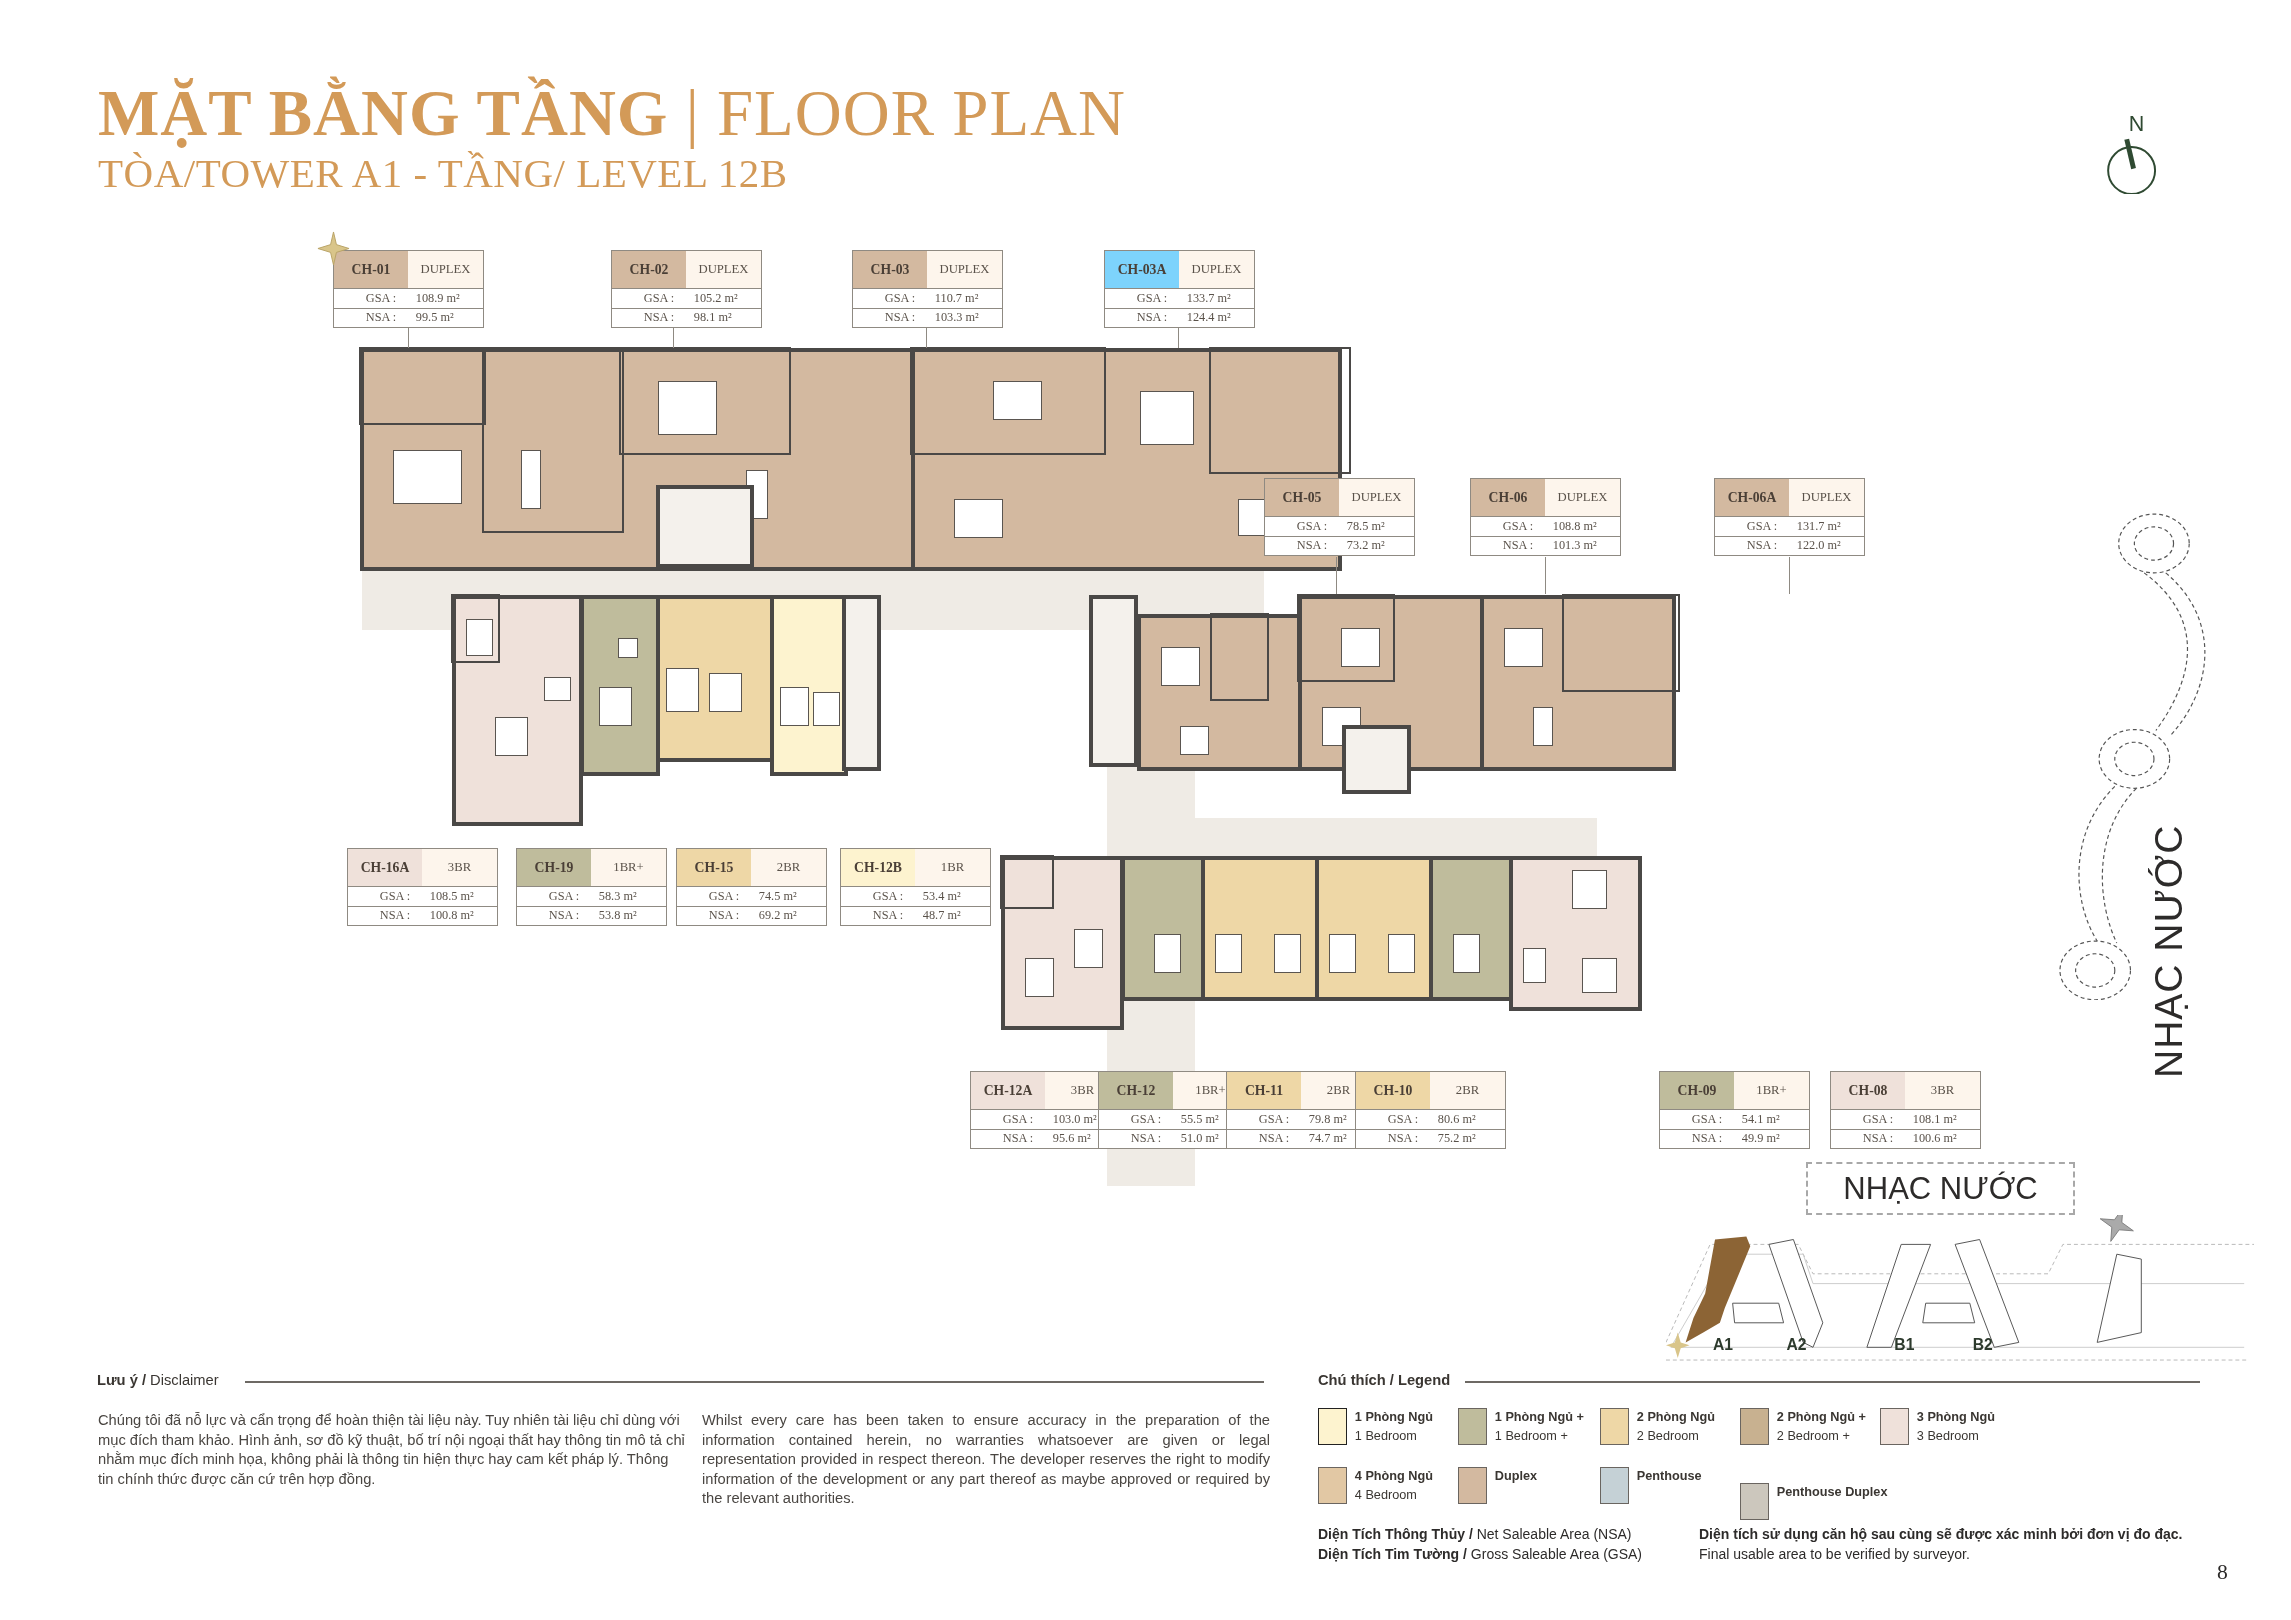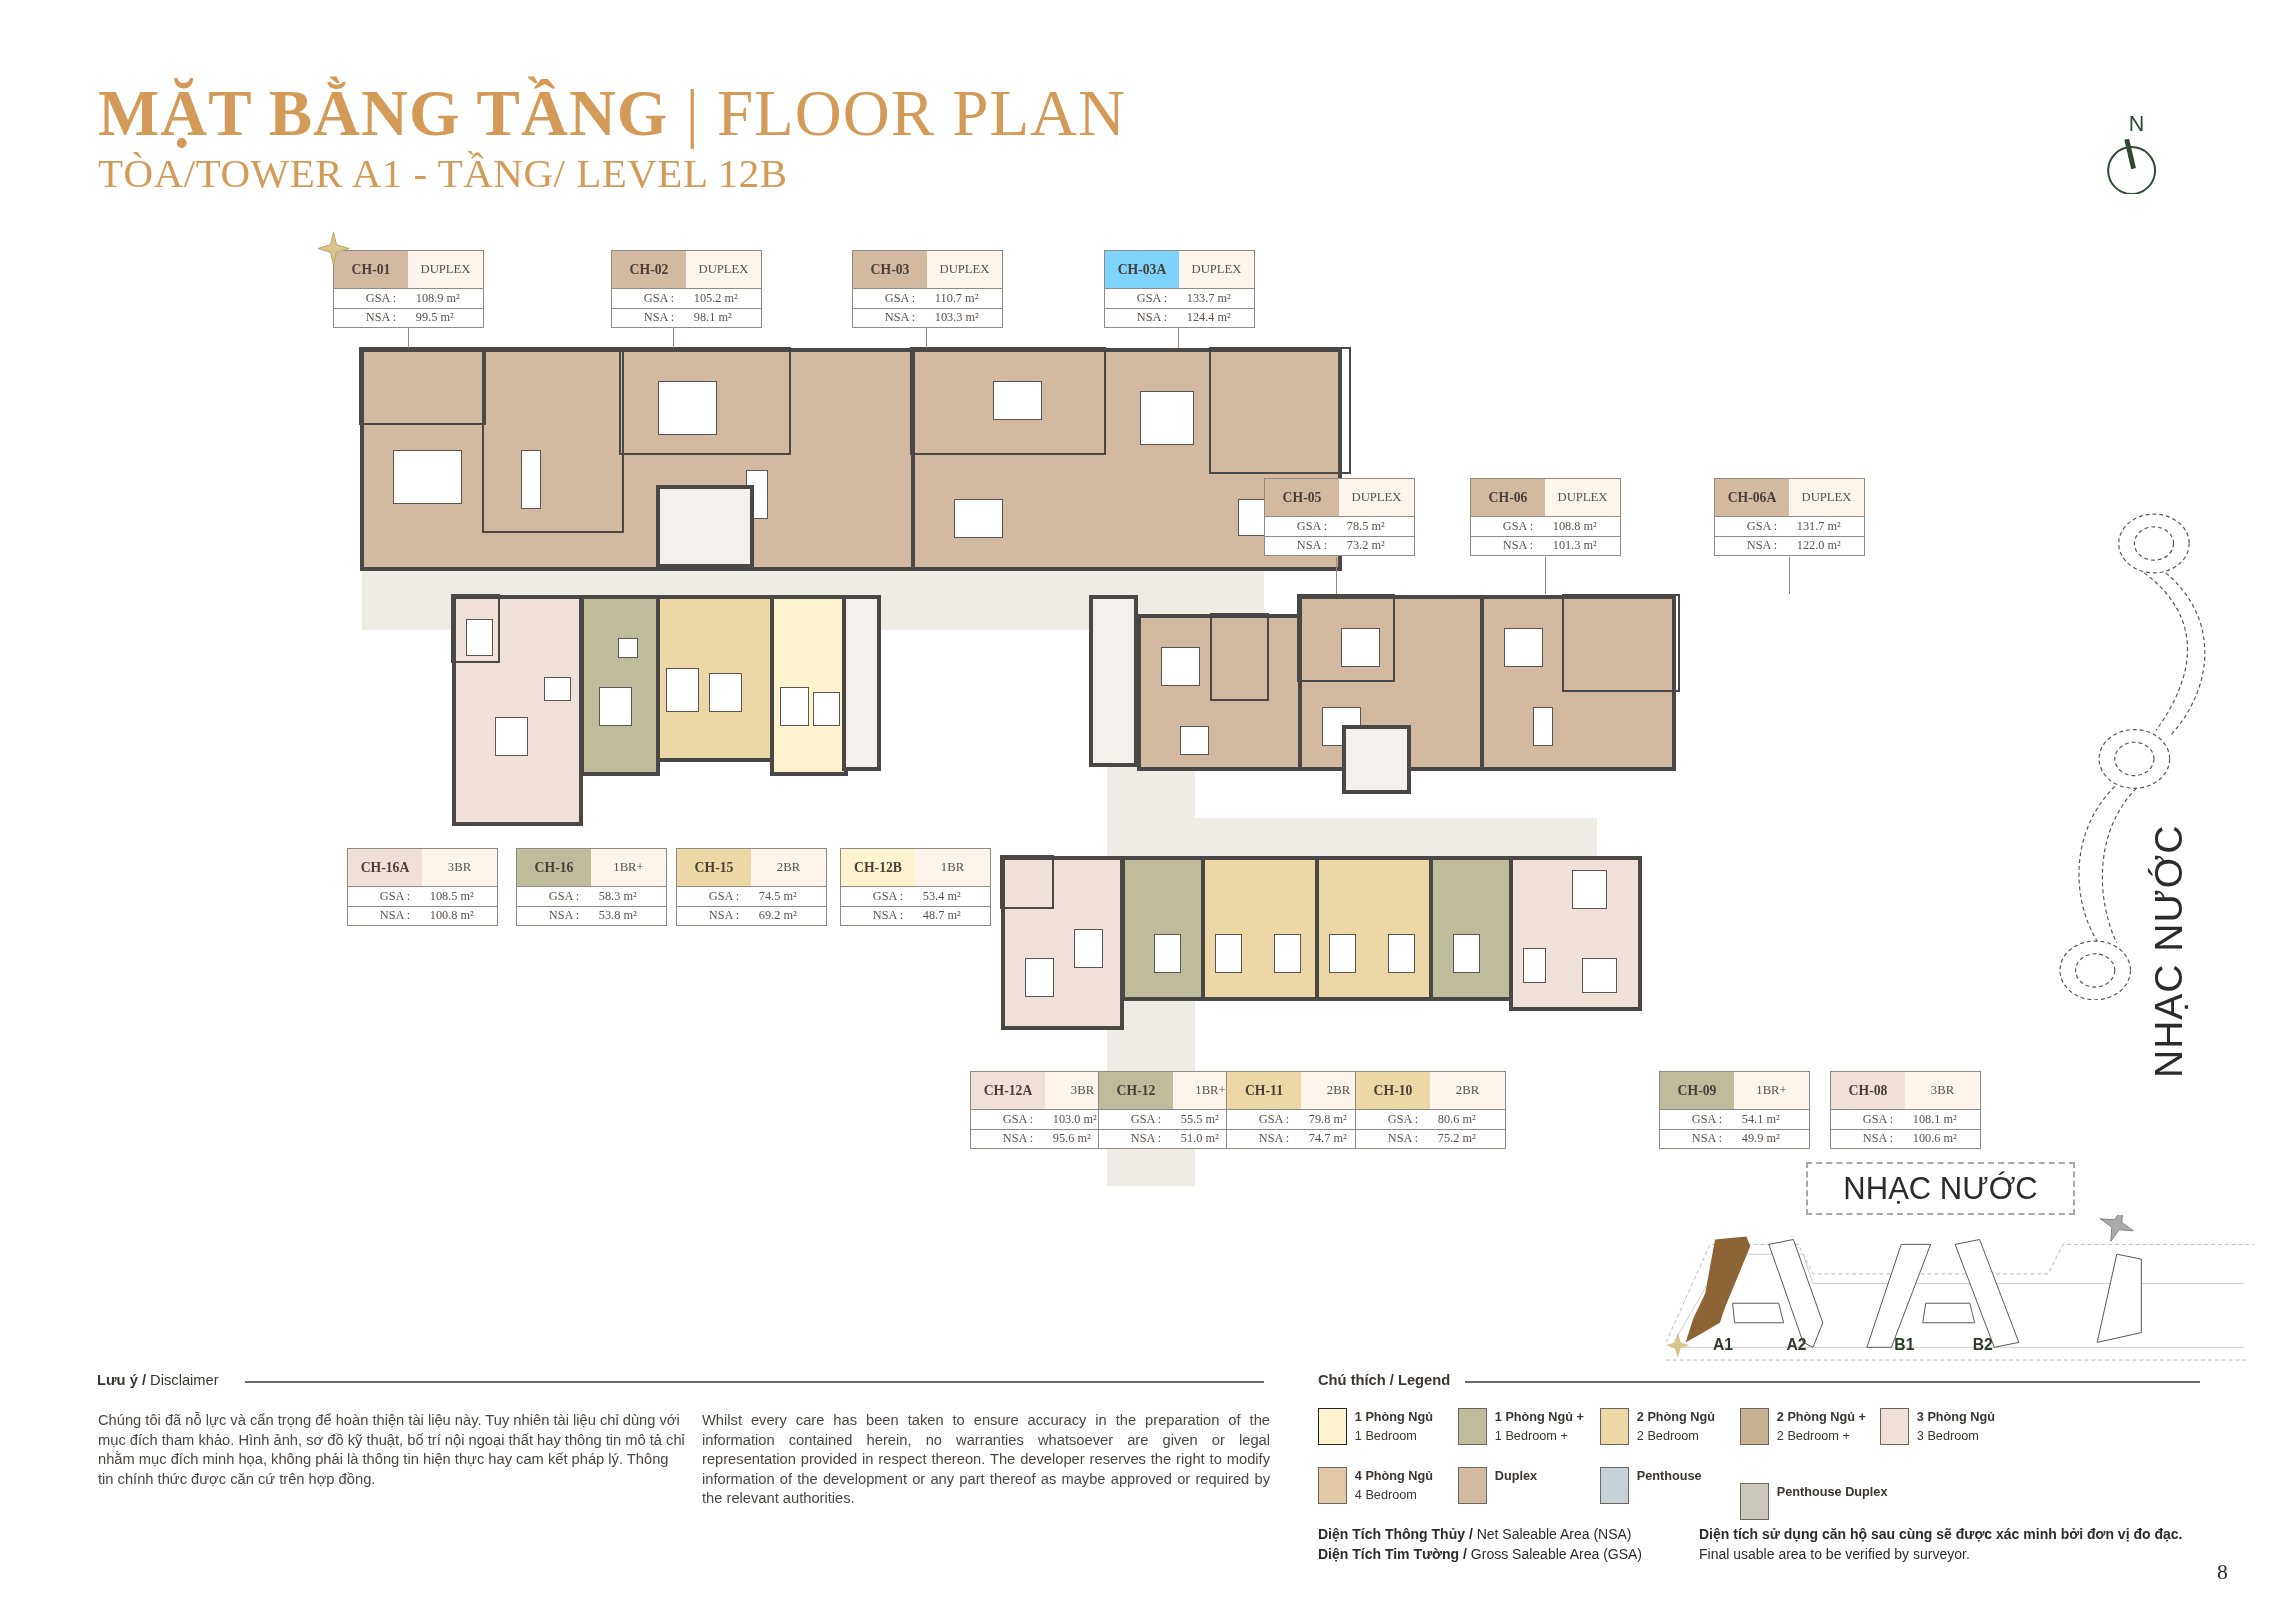--- a/index.html
+++ b/index.html
@@ -291,21 +291,21 @@
       <span class="lbl">GSA :</span>
       <span class="val">108.5 m²</span>
     </div>
   <div class="row">
       <span class="lbl">NSA :</span>
       <span class="val">100.8 m²</span>
     </div>
 </div>
 <div class="card" style="left:516px;top:848px;">
   <div class="hd">
-      <div class="code" style="background:#bfbc9c">CH-16</div>
+      <div class="code" style="background:#bfbc9c">CH-19</div>
       <div class="type">1BR+</div>
     </div>
   <div class="row">
       <span class="lbl">GSA :</span>
       <span class="val">58.3 m²</span>
     </div>
   <div class="row">
       <span class="lbl">NSA :</span>
       <span class="val">53.8 m²</span>
     </div>

